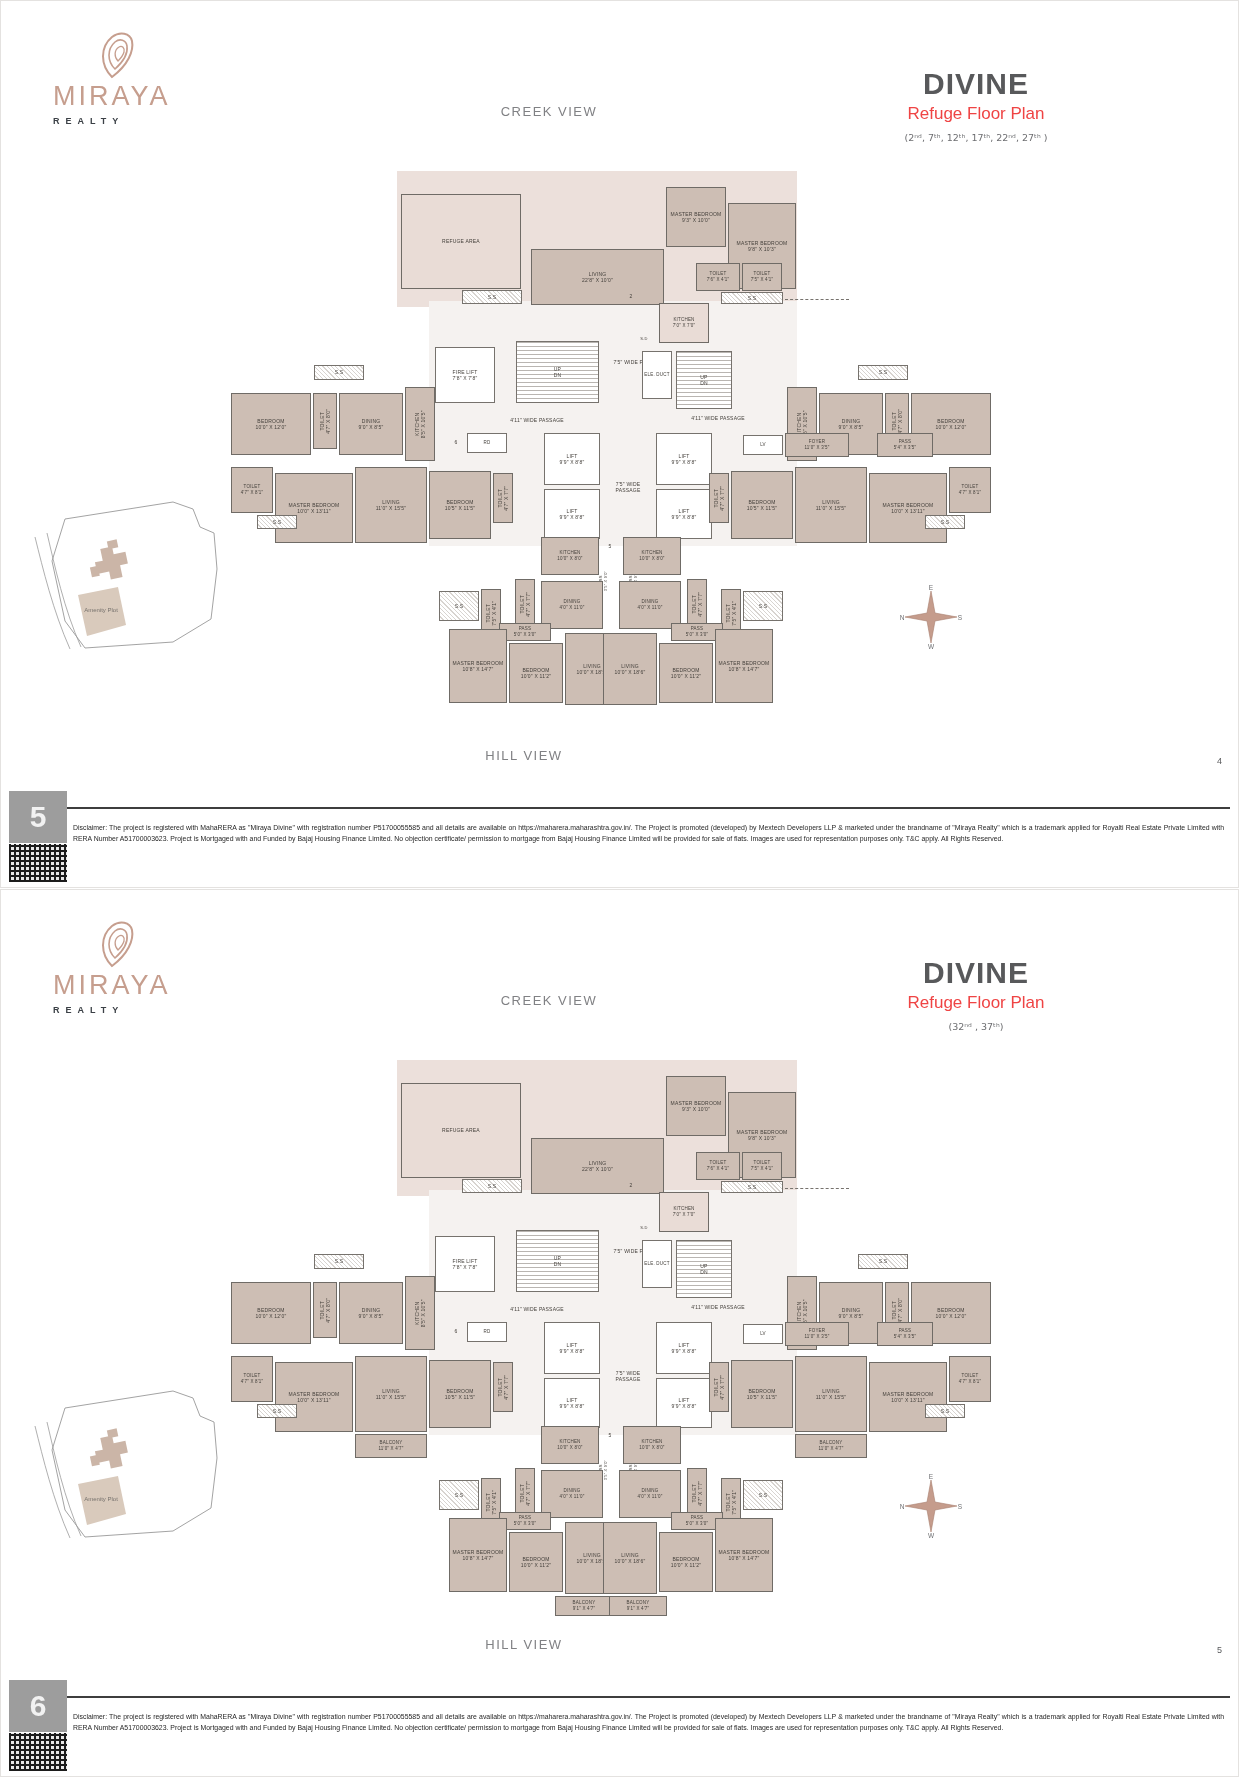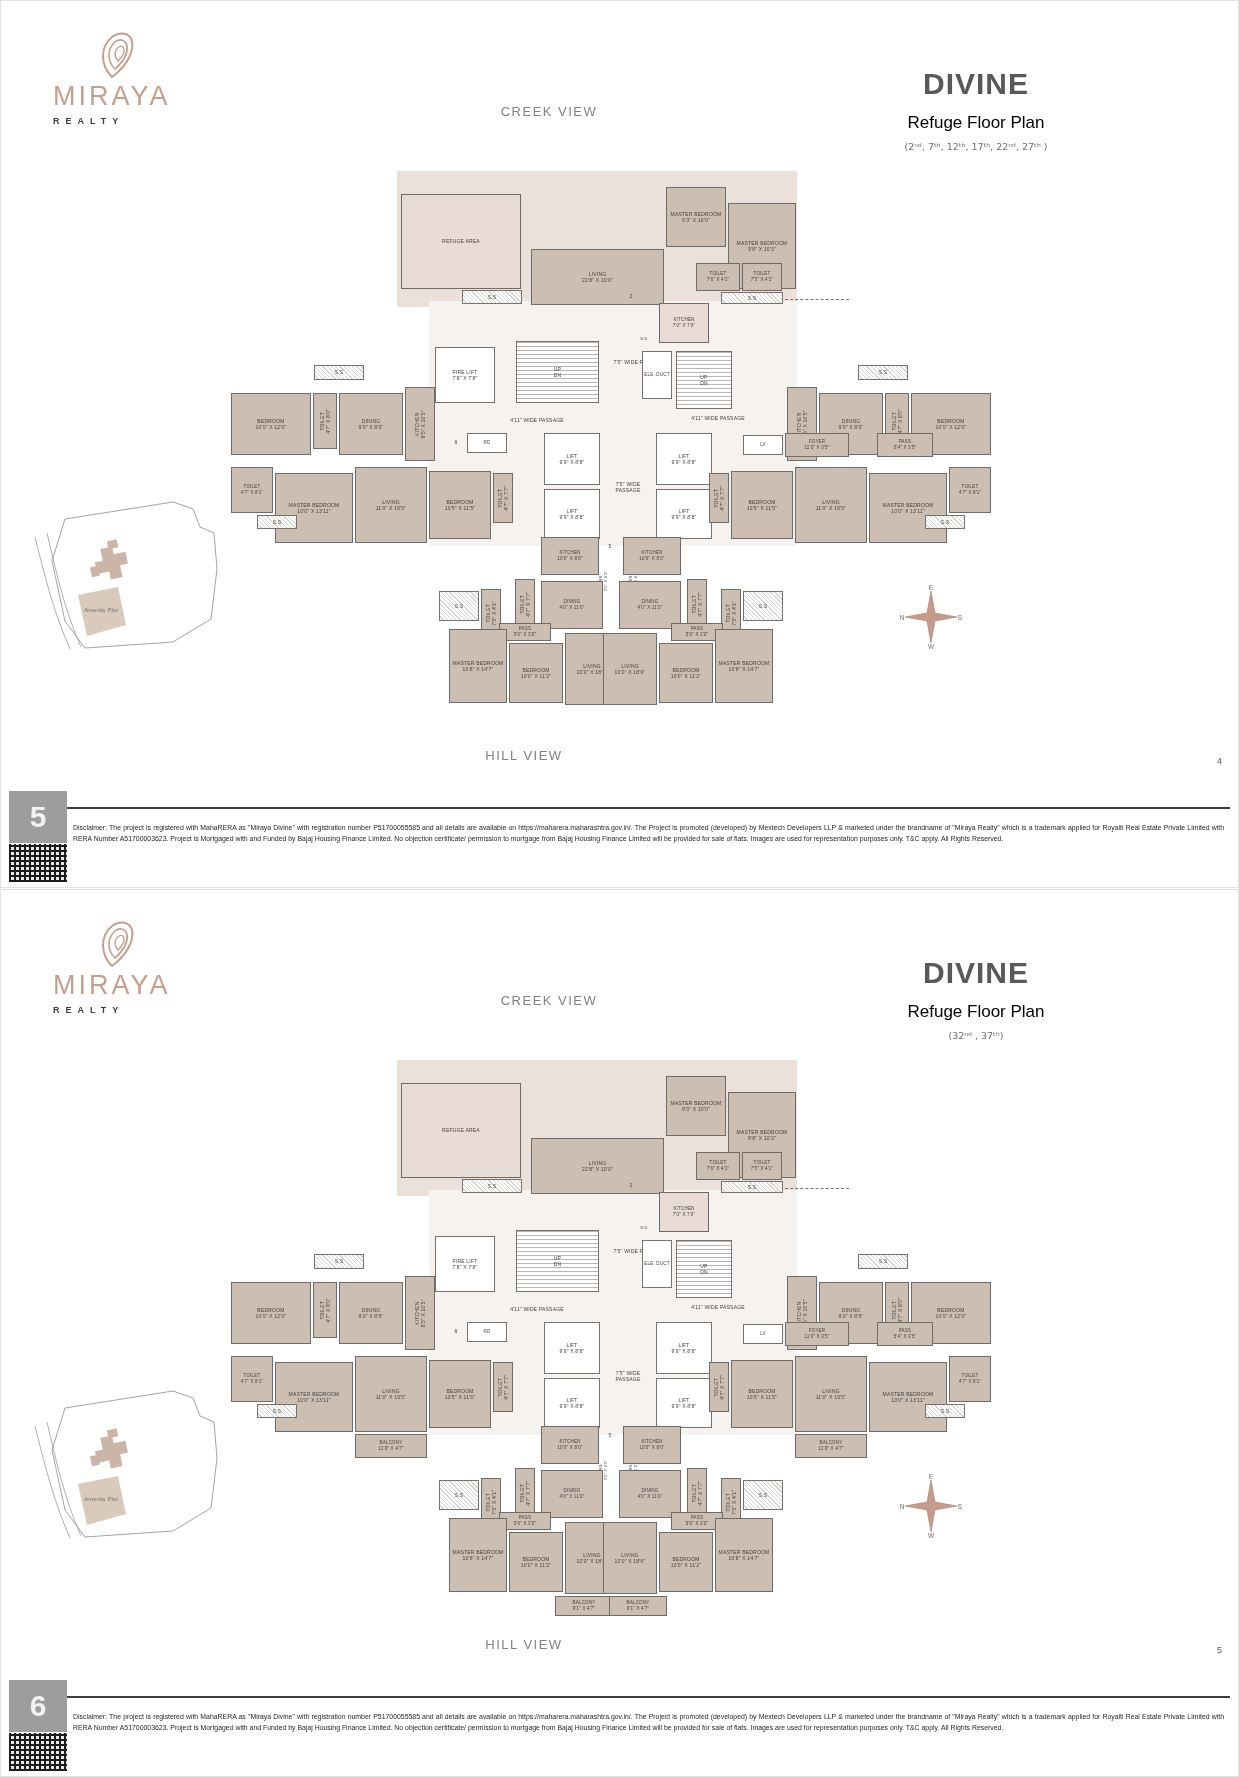--- a/index.html
+++ b/index.html
@@ -7,21 +7,21 @@
   .page{position:absolute;left:0;width:1237px;height:886px;border:1px solid #e4e2e0;background:#fff;overflow:hidden;}
   #page1{top:0;} #page2{top:889px;}
   
   .logo{position:absolute;left:52px;top:30px;width:130px;}
   .logo svg{display:block;margin:0 auto;}
   .brand{font-size:27px;letter-spacing:3px;color:#c69e8e;font-weight:400;margin-top:2px;}
   .brand-sub{font-size:9px;letter-spacing:6px;color:#3b4046;font-weight:bold;margin-top:4px;}
   .creek{position:absolute;left:228px;top:103px;width:640px;text-align:center;font-size:13px;letter-spacing:1.5px;color:#808184;}
   .titleblock{position:absolute;left:825px;top:66px;width:300px;text-align:center;}
   .t1{font-size:30px;font-weight:600;letter-spacing:1px;color:#58595b;}
-  .t2{font-size:17px;color:#000000;margin-top:12px;}
+  .t2{font-size:17px;color:#ef4444;margin-top:3px;}
   .t3{font-size:9.5px;color:#6d6e71;margin-top:8px;font-family:"DejaVu Sans",sans-serif;}
   
   .plan{position:absolute;left:228px;top:150px;width:764px;height:582px;}
   .slab{position:absolute;}
   .slab.pink{background:#ece0db;}
   .slab.gray{background:#f5f2f0;}
   .rm{position:absolute;box-sizing:border-box;display:flex;align-items:center;justify-content:center;text-align:center;overflow:hidden;}
   .rm.room{background:#cdbeb4;border:1.5px solid #6f6b66;}
   .rm.light{background:#e9dcd6;border:1.5px solid #6f6b66;}
   .rm.core{background:#ffffff;border:1.5px solid #76726d;}

